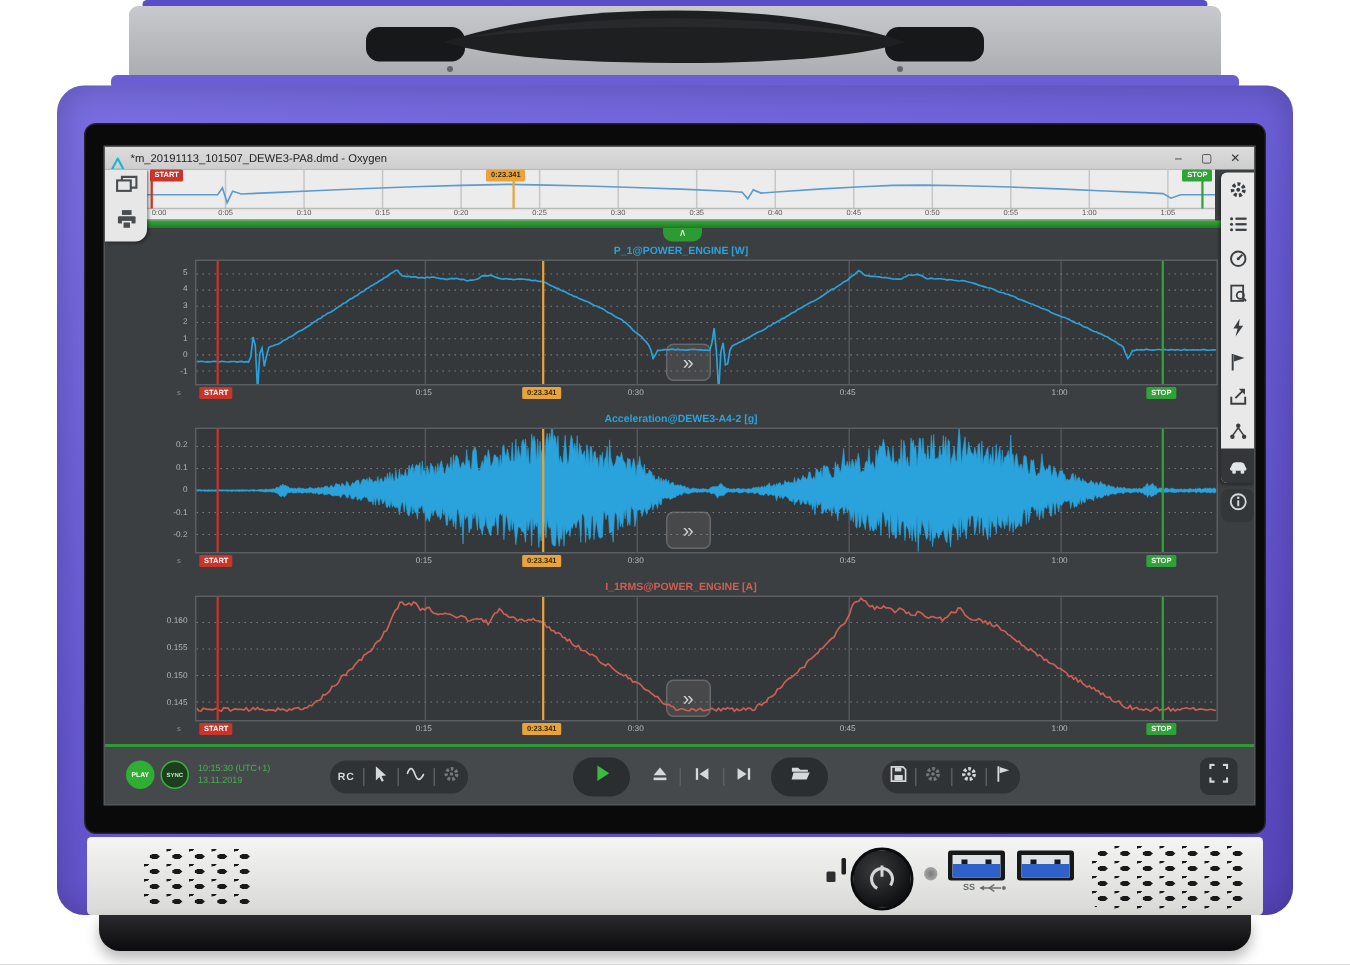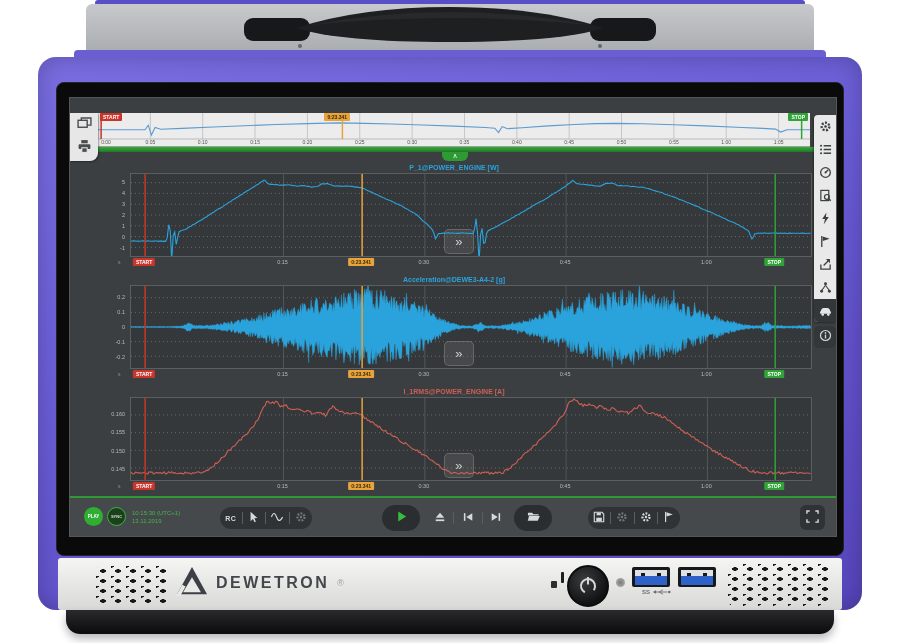--- a/index.html
+++ b/index.html
@@ -106,20 +106,33 @@
     </svg>
   </div>
   <div class="screw" style="left:298px;"></div>
   <div class="screw" style="left:598px;"></div>
   <div class="top-trim"></div>
   <div class="body"></div>
   <div class="bezel"></div>
 
   <div class="app">
 
+    <div class="titlebar">
+      <span class="appicon">
+        <svg viewBox="0 0 10 10" width="9" height="9">
+            <polygon points="5,0.8 9.4,9 0.6,9" fill="none" stroke="#1fb3c9" stroke-width="1.5"></polygon>
+          </svg>
+      </span>
+      <span class="title">*m_20191113_101507_DEWE3-PA8.dmd - Oxygen</span>
+      <div class="winbtns">
+        <span class="winbtn">–</span>
+        <span class="winbtn">▢</span>
+        <span class="winbtn">✕</span>
+      </div>
+    </div>
 
     <div class="overview" id="overview">
         <svg width="712" height="34" viewBox="0 0 712 34">
           <line x1="0" y1="0" x2="0" y2="26" stroke="#c6c6c6" stroke-width="1"></line>
           <line x1="52.35294117647059" y1="0" x2="52.35294117647059" y2="26" stroke="#c6c6c6" stroke-width="1"></line>
           <line x1="104.70588235294117" y1="0" x2="104.70588235294117" y2="26" stroke="#c6c6c6" stroke-width="1"></line>
           <line x1="157.05882352941177" y1="0" x2="157.05882352941177" y2="26" stroke="#c6c6c6" stroke-width="1"></line>
           <line x1="209.41176470588235" y1="0" x2="209.41176470588235" y2="26" stroke="#c6c6c6" stroke-width="1"></line>
           <line x1="261.764705882353" y1="0" x2="261.764705882353" y2="26" stroke="#c6c6c6" stroke-width="1"></line>
           <line x1="314.11764705882354" y1="0" x2="314.11764705882354" y2="26" stroke="#c6c6c6" stroke-width="1"></line>
@@ -462,31 +475,20 @@
               <path d="M10,1 H13 V4"></path>
               <path d="M13,10 V13 H10"></path>
               <path d="M4,13 H1 V10"></path>
             </svg></span>
         </div>
     </div>
   </div>
 
   <div class="bottom-strip"></div>
   <div class="grille" style="left:96px;top:566px;width:72px;height:38px;"></div>
-  <div class="brand-row">
-    <span>
-      <svg width="32" height="30" viewBox="0 0 34 32">
-        <polygon points="17,1 33,30 1,30" fill="#3c4046"></polygon>
-        <polygon points="17,12 26.5,28 7.5,28" fill="#e9e9e7"></polygon>
-        <rect x="3" y="20" width="4" height="14" fill="#e9e9e7" transform="rotate(29 5 27)"></rect>
-      </svg>
-    </span>
-    <span class="brand-name">DEWETRON</span>
-    <span class="brand-reg">®</span>
-  </div>
   <div class="ind-a"></div>
   <div class="ind-b"></div>
   <div class="powerbtn">
     <svg viewBox="0 0 24 24">
       <circle cx="12" cy="12" r="7" fill="none" stroke="#d6d6d4" stroke-width="2" stroke-dasharray="34 10" transform="rotate(117 12 12)"></circle>
       <line x1="12" y1="3" x2="12" y2="10.5" stroke="#d6d6d4" stroke-width="2"></line>
     </svg>
   </div>
   <div class="pinhole"></div>
   <div class="usb" style="left:632px;">

